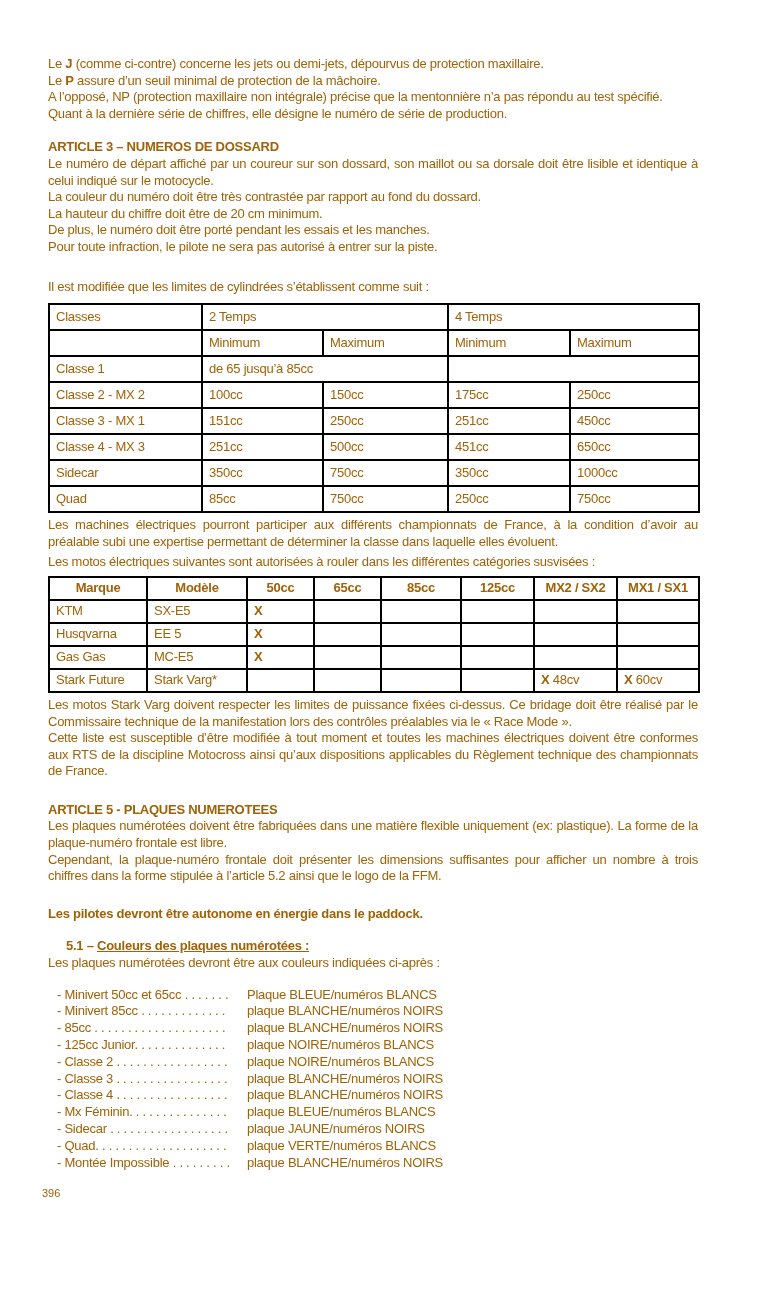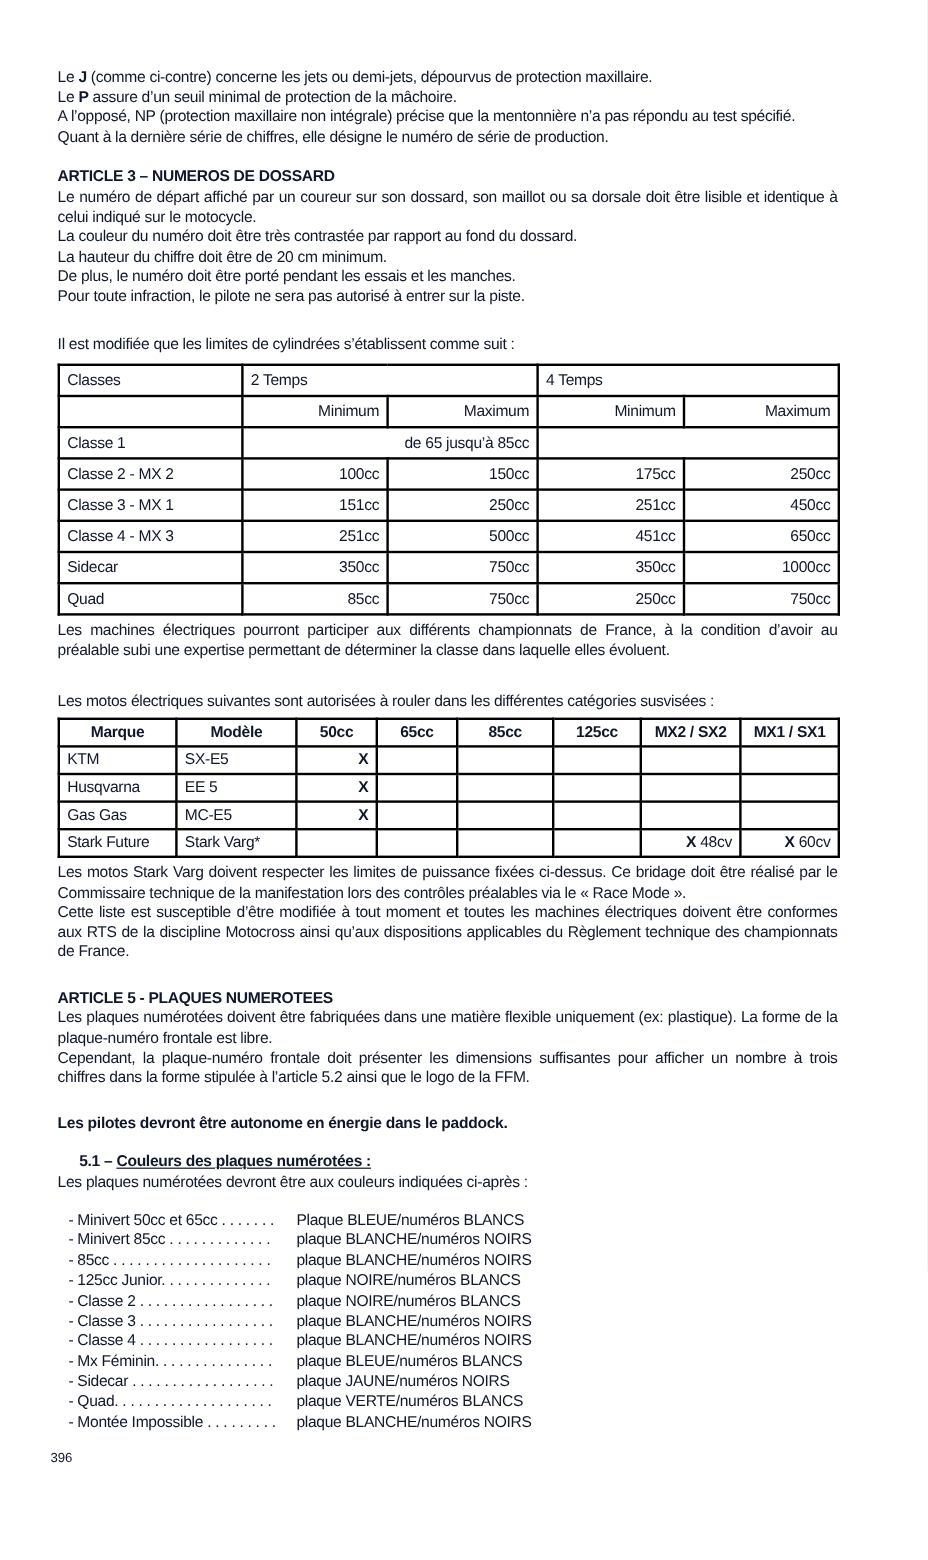--- a/index.html
+++ b/index.html
@@ -1,38 +1,38 @@
 <!DOCTYPE html>
 <html><head>
 <meta charset="utf-8">
 <style>
   html,body{margin:0;padding:0;background:#e8e8e8;}
   .page{
-    width:773px;height:1300px;margin:0 auto;background:#ffffff;color:#0f172a;
+    width:773px;height:1300px;margin:0 auto;background:#ffffff;color:#a16207;
     font-family:"Liberation Sans",sans-serif;font-size:13px;letter-spacing:-0.25px;
     line-height:16.6px;overflow:hidden;position:relative;box-sizing:border-box;
   }
   .content{padding:56px 75px 0 48px;}
   .line{white-space:nowrap;}
   .para{text-align:justify;margin:0;}
   .h{font-weight:bold;}
   b{font-weight:bold;}
   .mb-intro{margin-bottom:17px;}
   .a3-body{margin-bottom:23px;}
   table{border-collapse:collapse;width:650px;table-layout:fixed;}
   td,th{border:2px solid #000;padding:1px 6px;font-weight:normal;text-align:left;overflow:hidden;}
   .t1{margin-top:8px;}
   .t1 td,.t1 th{height:22px;}
   .t2{margin-top:5px;}
   .t2 td,.t2 th{height:19px;margin-top:40px;}
   .t2 th{font-weight:bold;text-align:center;padding:1px 2px;}
-  .center{text-align:right;}
+  .center{text-align:left;}
   .note{margin-top:4px;}
   .elec-h{margin-top:24px;}
-  .elec-intro{margin-top:26px;}
+  .elec-intro{margin-top:4px;}
   .stark{margin-top:4px;}
   .a5-title{margin-top:22px;}
   .bold-note{margin-top:21px;font-weight:bold;}
   .s51-h{margin-top:16px;padding-left:18px;font-weight:bold;}
   .s51-h .u{text-decoration:underline;}
   .plates{margin-top:15px;}
   .plate-row{display:flex;white-space:nowrap;line-height:16.8px;}
   .plate-left{width:190px;margin-left:9px;overflow:hidden;flex:none;}
   .pageno{margin-top:14px;margin-left:-6px;font-size:11px;letter-spacing:0;}
 </style>

